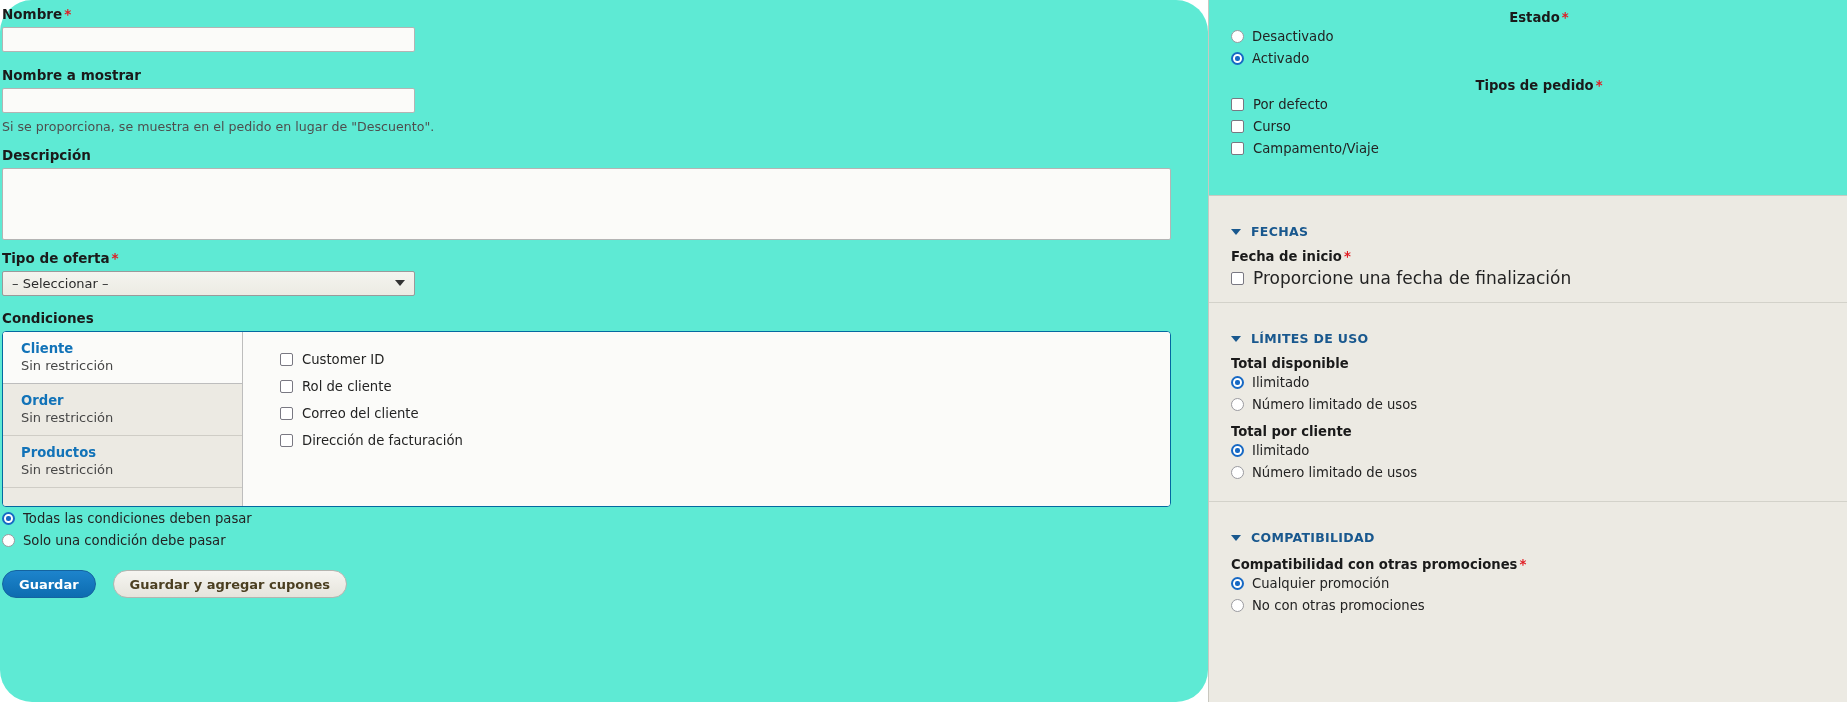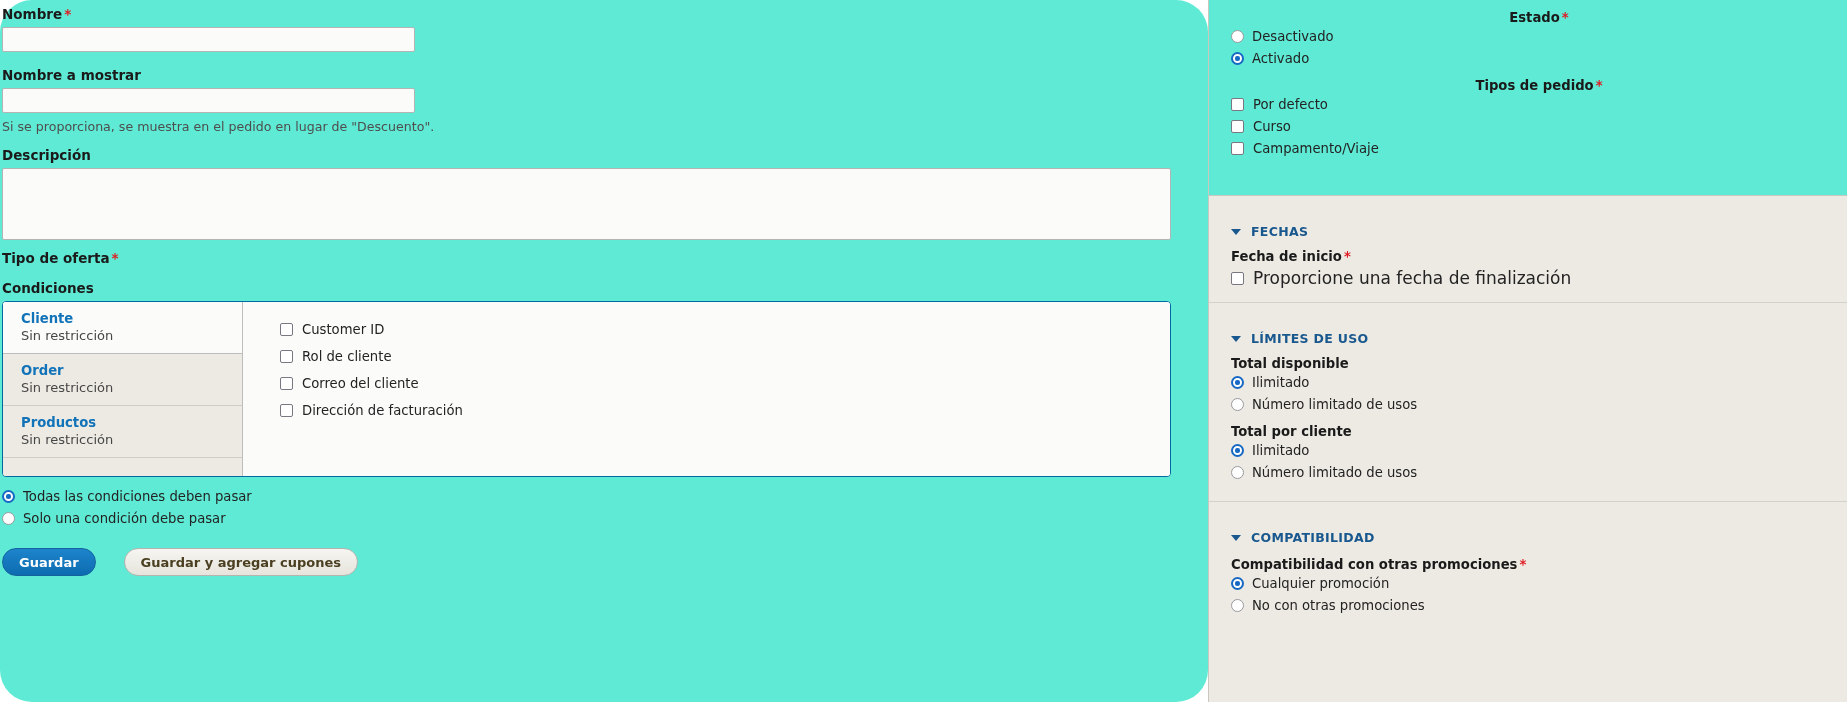--- a/index.html
+++ b/index.html
@@ -140,21 +140,21 @@
     border-radius: 50%;
     background: #1769c4;
   }
   .radio-row {
     display: flex; align-items: center;
     font-size: 13.2px; color: #232323;
     margin-bottom: 7px;
   }
 
   
-  .btn-row { display: flex; align-items: center; gap: 28px; }
+  .btn-row { display: flex; align-items: center; gap: 17px; }
   .btn-primary {
     height: 28px; padding: 0 16px;
     border: 1px solid #14639f;
     border-radius: 14px;
     background: linear-gradient(to bottom, #1d84cc 0%, #0d6cb0 100%);
     color: #ffffff; font-weight: bold; font-size: 13px;
     font-family: inherit;
     cursor: pointer;
   }
   .btn-secondary {
@@ -243,23 +243,27 @@
 
     <div class="block" style="margin-bottom:10px;">
       <div class="field-label">Descripción</div>
       <textarea class="desc-box" style=""></textarea>
     </div>
 
     <div class="block" style="margin-bottom:14px;">
       <div class="field-label">
         <span>Tipo de oferta</span><span class="req">*</span>
       </div>
-    </div>
-
-    <div class="block" style="margin-bottom:12px;">
+      <div class="select-wrap">
+        <div class="select-box">– Seleccionar –</div>
+        <span class="select-arrow"></span>
+      </div>
+    </div>
+
+    <div class="block" style="margin-bottom:4px;">
       <div class="field-label">Condiciones</div>
 
       <div class="cond-panel">
         <div class="vtabs">
 
           <div class="vtab active">
             <span class="vtab-title">Cliente</span>
             <span class="vtab-sub">Sin restricción</span>
           </div>
 

